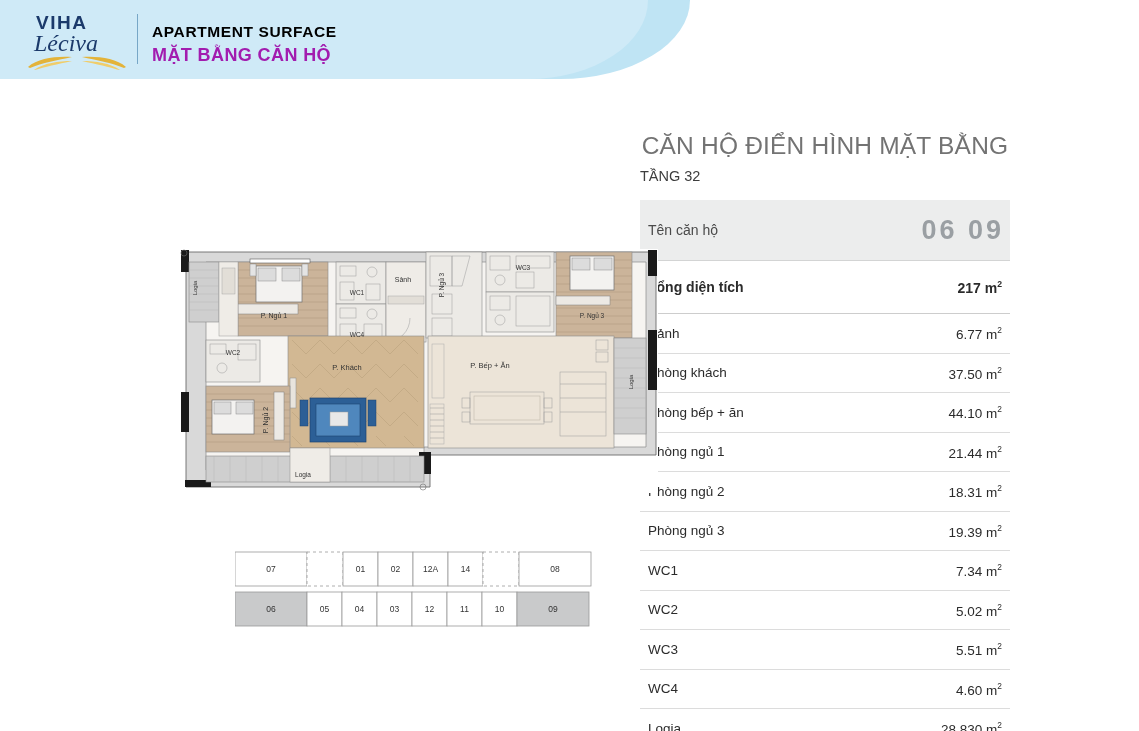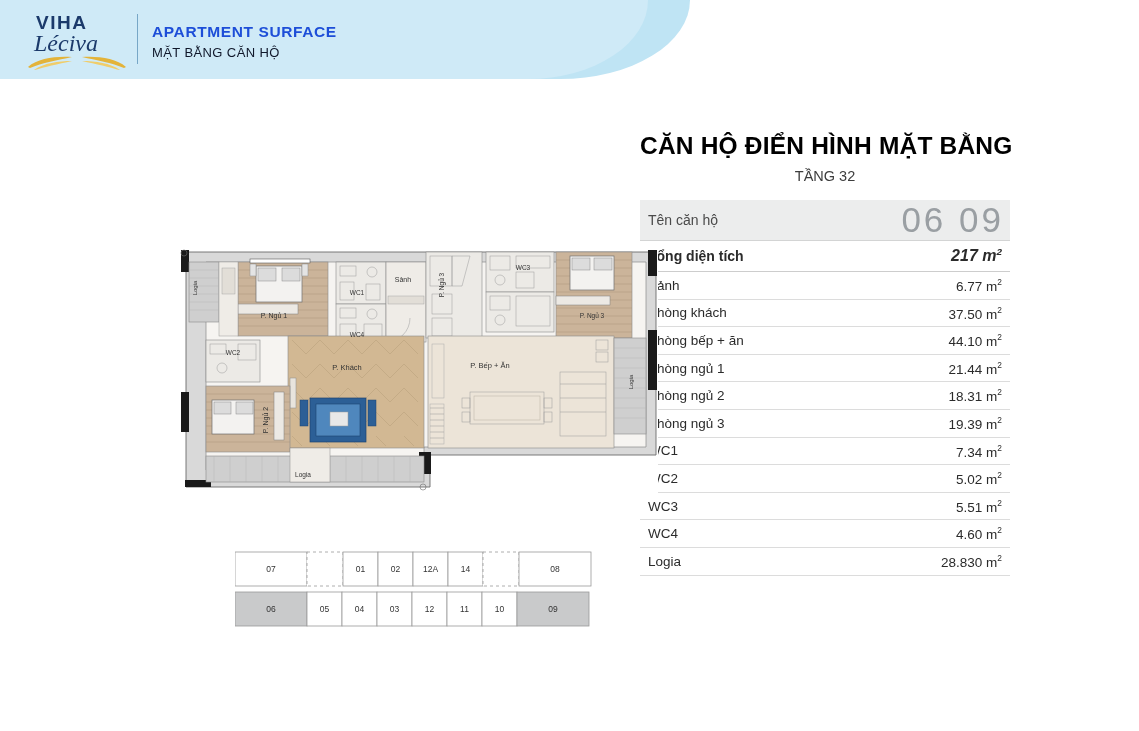--- a/index.html
+++ b/index.html
@@ -73,90 +73,90 @@
     width: 1px; height: 50px;
     background: #2f6fa0;
     opacity: .55;
   }
   .header-title {
     position: absolute;
     left: 152px; top: 23px;
     font-size: 15.5px;
     font-weight: bold;
     letter-spacing: .6px;
-    color: #1d4ed8;
+    color: #000000;
   }
   .header-sub {
     position: absolute;
     left: 152px; top: 45px;
-    font-size: 13px;
-    font-weight: normal;
+    font-size: 18px;
+    font-weight: bold;
     letter-spacing: .4px;
-    color: #0f172a;
+    color: #a21caf;
   }
 
   
   .right-panel {
     position: absolute;
     left: 640px; top: 132px;
     width: 370px;
   }
   .panel-title {
     font-size: 24.5px;
-    font-weight: bold;
+    font-weight: normal;
     letter-spacing: .2px;
-    text-align: right;
-    color: #000000;
+    text-align: center;
+    color: #737373;
     white-space: nowrap;
   }
   .panel-floor {
     margin-top: 8px;
     font-size: 14.5px;
-    text-align: center;
+    text-align: left;
     color: #3d3d3d;
   }
 
   .table {
     margin-top: 16px;
     width: 370px;
     border-collapse: collapse;
   }
   .table tr { height: 27.6px; }
   .table td {
     font-size: 13.5px;
     color: #2b2b2b;
     border-bottom: 1px solid #dcdcdc;
-    padding: 0 8px;
+    padding: 11px 8px;
     vertical-align: middle;
   }
   .table td.label { text-align: left; }
   .table td.value { text-align: right; white-space: nowrap; }
   .table tr.head-row td {
     background: #eceded;
     border-bottom: 1px solid #d3d4d4;
     height: 38px;
   }
   .table tr.head-row td.label {
     font-size: 14px;
     color: #4a4a4a;
   }
   .table tr.head-row td.value {
-    font-size: 35px;
-    font-weight: normal;
+    font-size: 27px;
+    font-weight: bold;
     color: #9a9fa3;
     letter-spacing: 3px;
     padding-right: 6px;
   }
   .table tr.total-row td {
     font-weight: bold;
     font-size: 14px;
     border-bottom: 1px solid #cdcdcd;
     height: 30px;
   }
-  .table tr.total-row td.value { font-size: 16px; font-style: italic; }
+  .table tr.total-row td.value { font-size: 14px; }
   sup { font-size: .62em; vertical-align: super; }
 
   
   .plan {
     position: absolute;
     left: 175px; top: 245px;
     width: 485px; height: 255px; text-align: right;
   }
   .plan svg { display: block; }
 

